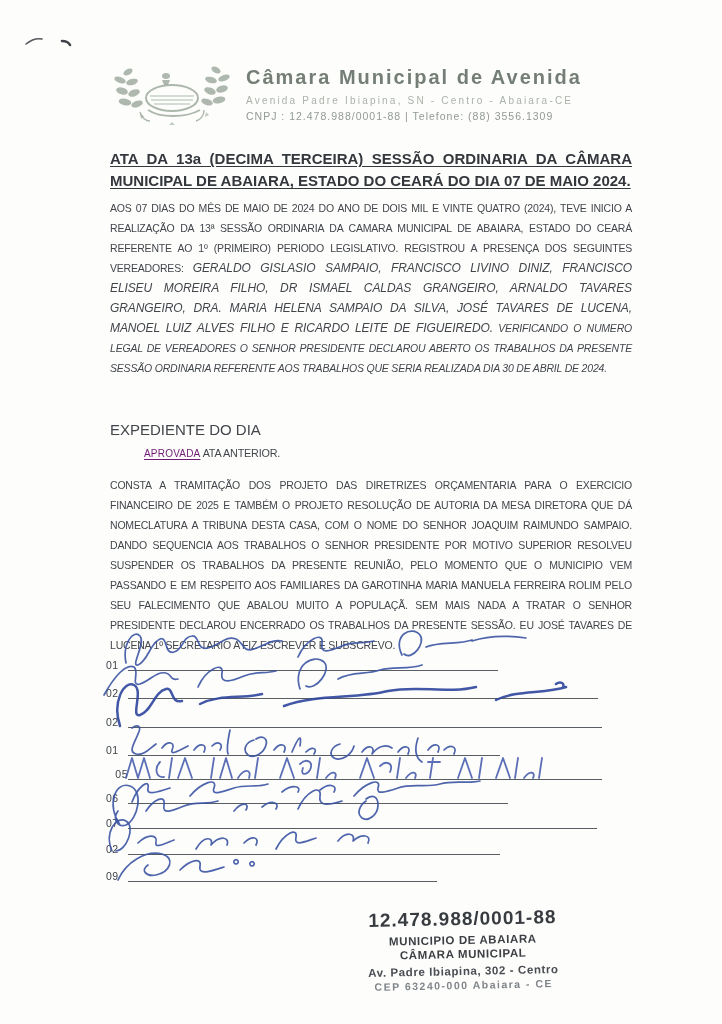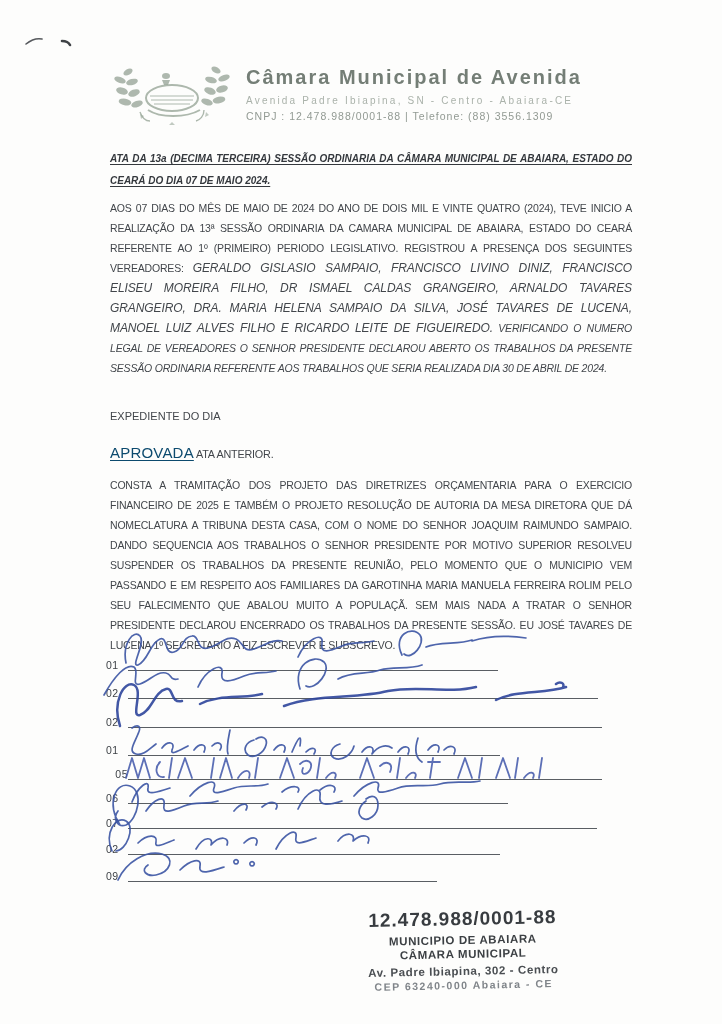--- a/index.html
+++ b/index.html
@@ -26,36 +26,36 @@
   }
   .cnpj-line {
     margin-top:4px; font-size:10.5px; letter-spacing:1px;
     color:#929a93; white-space:nowrap;
   }
   .pen-marks { position:absolute; left:22px; top:30px; width:70px; height:24px; }
 
   
   .col { position:absolute; left:110px; width:522px; }
   .ata-title {
-    top:148px; font-size:10px; font-weight:700; line-height:22px;
-    text-align:justify; color:#34383d;font-style:italic;
+    top:148px; font-size:15px; font-weight:700; line-height:22px;
+    text-align:justify; color:#34383d;
   }
   .ata-title span { text-decoration:underline; text-underline-offset:2px; }
   .para {
     font-size:10.5px; letter-spacing:-0.2px; line-height:20px;
     text-align:justify; color:#42464b;
   }
   .p1 { top:198px; }
   .p1 .names { font-size:12px; font-weight:400; font-style:italic; letter-spacing:-0.1px; }
   .p1 .tail  { font-style:italic; }
-  .expediente { top:406px; font-size:11px; letter-spacing:0; }
+  .expediente { top:420px; font-size:15px; letter-spacing:0; }
   .aprovada-line { top:443px; font-size:10.8px; }
   .aprovada-line .big {
-    font-size:15px; text-decoration:underline; text-underline-offset:2px;
-    letter-spacing:0.2px; color:#0c4a6e;
+    font-size:10px; text-decoration:underline; text-underline-offset:2px;
+    letter-spacing:0.2px; color:#701a75;margin-left:34px;
   }
   .p2 { top:475px; }
 
   
   .sig-row { position:absolute; left:106px; height:18px; }
   .sig-num { display:inline-block; width:22px; font-size:10.5px; color:#3e4247; letter-spacing:0.5px; vertical-align:bottom; }
   .sig-line { display:inline-block; height:15px; border-bottom:1.3px solid #595e63; vertical-align:bottom; }
   .sig-svg { position:absolute; bottom:-4px; overflow:visible; pointer-events:none; }
   .sig-svg path { fill:none; stroke:#3b54a3; stroke-width:1.7; stroke-linecap:round; stroke-linejoin:round; opacity:0.9; }
   .sig-svg.heavy path { stroke:#2d459b; stroke-width:2.5; }

